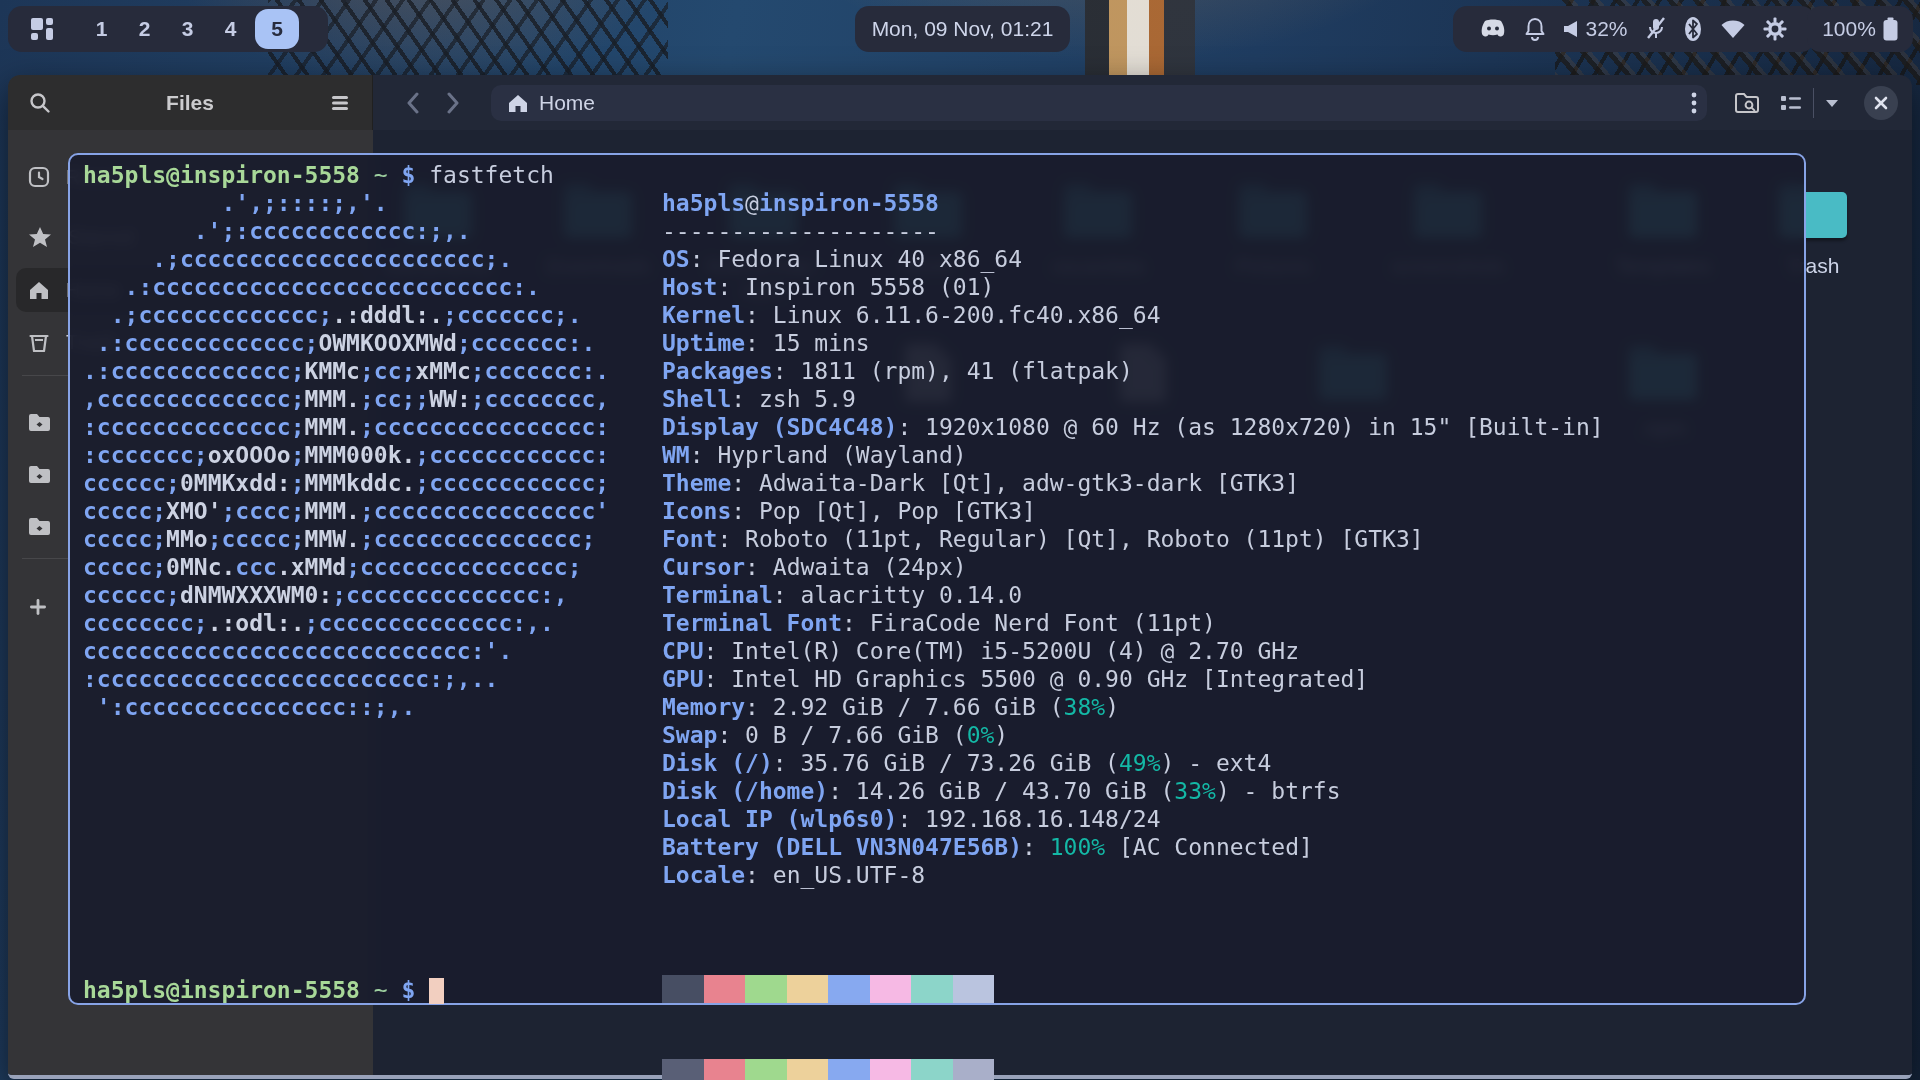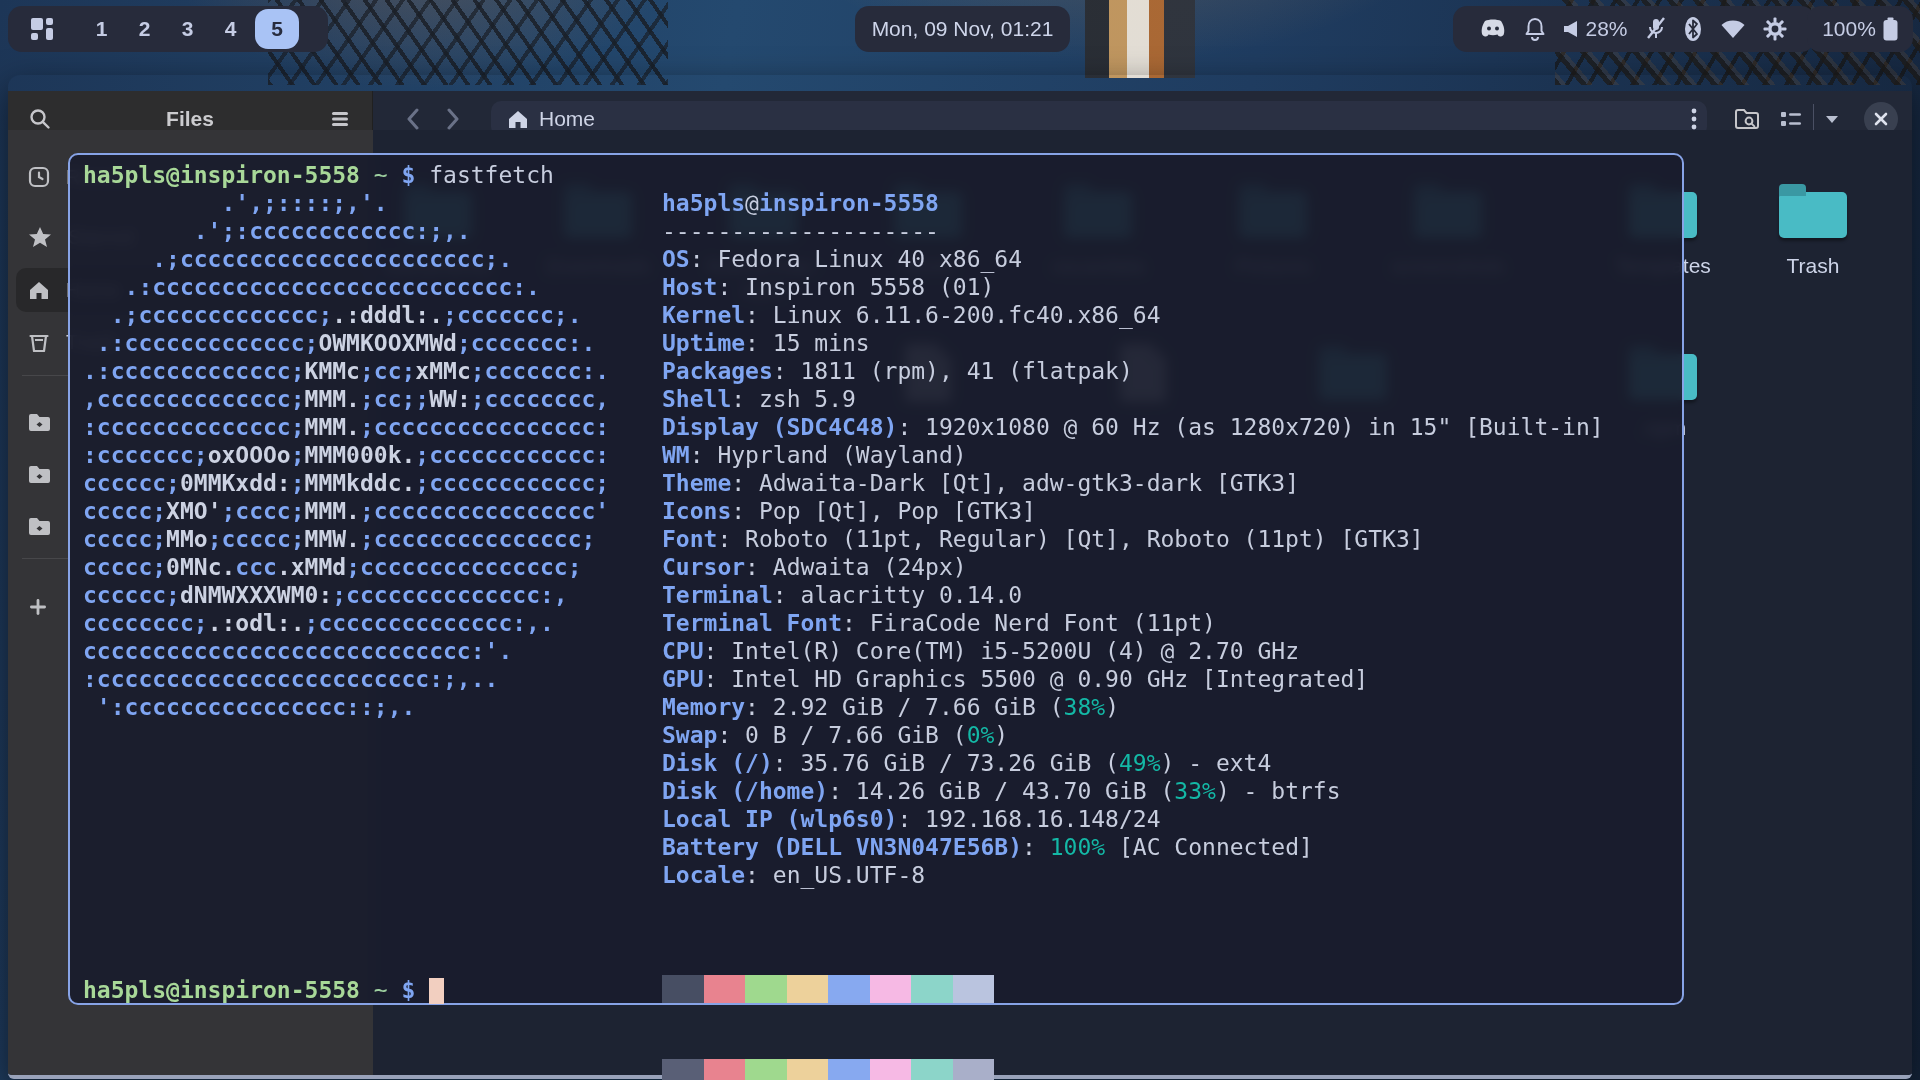--- a/index.html
+++ b/index.html
@@ -26,21 +26,21 @@
   #ws-pill .apps-icon{width:24px;height:24px;margin-right:26px;}
   .ws-num{width:43px;text-align:center;font-size:21px;font-weight:600;color:#c5cce4;}
   .ws-active{width:44px;height:40px;border-radius:13px;background:#a9c3f5;color:#272c3e;display:flex;align-items:center;justify-content:center;font-size:21px;font-weight:700;margin-left:3px;}
   #clock-pill{left:855px;width:215px;justify-content:center;font-size:21px;color:#ced5ea;}
   #tray-pill{left:1453px;width:342px;justify-content:space-evenly;padding:0 10px;}
   #tray-pill svg{display:block}
   .tray-label{font-size:21px;color:#c5cce4;}
   #battery-pill{left:1807px;width:106px;justify-content:center;gap:7px;font-size:21px;color:#c5cce4;}
   
   .files-window{position:absolute;left:8px;top:75px;width:1904px;height:1000px;border-radius:12px 12px 6px 6px;overflow:hidden;z-index:10;box-shadow:0 12px 34px rgba(0,0,0,.55);border-bottom:4px solid #99a2ba;}
-  .headerbar{position:absolute;left:0;top:16px;width:100%;height:55px;display:flex;}
+  .headerbar{position:absolute;left:0;top:0;width:100%;height:55px;display:flex;}
   .hb-left{width:365px;height:100%;background:#2d2d2e;display:flex;align-items:center;padding:0 14px;box-sizing:border-box;border-right:1px solid #202020;}
   .hb-left .title{flex:1;text-align:center;font-size:21px;font-weight:700;color:#cbcbce;}
   .iconbtn{width:36px;height:36px;border-radius:8px;display:flex;align-items:center;justify-content:center;color:#c6c6ca;}
   .hb-right{flex:1;height:100%;background:#222837;display:flex;align-items:center;padding:0 14px 0 20px;box-sizing:border-box;color:#c3c9da;}
   .nav-chev{width:40px;height:36px;display:flex;align-items:center;justify-content:center;color:#6a7288;}
   .pathbar{height:36px;flex:1;margin:0 22px 0 18px;background:#2a3043;border-radius:10px;display:flex;align-items:center;padding:0 10px 0 16px;color:#ced4e6;}
   .pathbar .path-label{font-size:21px;margin-left:10px;flex:1;color:#ced4e6;}
   .viewbtn{display:flex;align-items:center;height:36px;margin:0 14px;color:#b9bfd0;}
   .viewbtn .sep{width:1px;height:30px;background:#4a5064;margin:0 10px;}
   .closebtn{width:34px;height:34px;border-radius:50%;background:#394050;display:flex;align-items:center;justify-content:center;color:#dfe3ee;margin-left:10px;}
@@ -54,21 +54,21 @@
   .grid-item{position:absolute;width:150px;display:flex;flex-direction:column;align-items:center;}
   .grid-item.row1{top:52px;} .grid-item.row2{top:214px;}
   .grid-item.covered{filter:blur(2px);opacity:.92;}
   .ficon{position:relative;}
   .ficon.folder{width:68px;height:46px;margin-top:10px;background:#49bbc5;border-radius:5px;box-shadow:0 3px 3px rgba(0,0,0,.35);}
   .ficon.folder .tab{position:absolute;left:0;top:-8px;width:27px;height:12px;background:#3a98a3;border-radius:4px 4px 0 0;}
   .ficon.file{width:46px;height:58px;background:#b9bcc4;border-radius:4px;position:relative;}
   .ficon.file::after{content:"";position:absolute;right:0;top:0;border-style:solid;border-width:0 14px 14px 0;border-color:#1d2332 #1d2332 #8e929c #8e929c;}
   .flabel{margin-top:16px;font-size:21px;color:#cdd4e8;text-align:center;max-width:150px;line-height:24px;word-break:break-word;}
   
-  .terminal{position:absolute;left:68px;top:153px;width:1616px;height:852px;box-sizing:border-box;background:rgba(25,28,44,.92);border:2px solid #87a3e6;border-radius:10px;z-index:20;backdrop-filter:blur(6px);font-family:"DejaVu Sans Mono",monospace;font-size:23px;line-height:28px;}
+  .terminal{position:absolute;left:68px;top:153px;width:1738px;height:852px;box-sizing:border-box;background:rgba(25,28,44,.92);border:2px solid #87a3e6;border-radius:10px;z-index:20;backdrop-filter:blur(6px);font-family:"DejaVu Sans Mono",monospace;font-size:23px;line-height:28px;}
   .tl{height:28px;white-space:pre;}
   .tblock{position:absolute;white-space:pre;}
   #t-prompt{left:13px;top:6px;}
   #t-art{left:13px;top:34px;}
   #t-info{left:592px;top:34px;}
   #t-palette{left:592px;top:764px;}
   #t-prompt2{left:13px;top:821px;}
   .swrow{display:flex;}
   .swatch{width:41.5px;height:28px;}
   .cursor-block{position:absolute;left:359px;top:823px;width:15px;height:26px;background:#f2cfc0;}
@@ -114,21 +114,21 @@
       <circle cx="17" cy="9.5" r="2" fill="#272b3b"></circle>
   </svg>
   <svg width="22" height="24" viewBox="0 0 22 24">
     <path d="M11 2 C6.5 2 4.5 5.5 4.5 9.5 L4.5 14 L2.5 17 L19.5 17 L17.5 14 L17.5 9.5 C17.5 5.5 15.5 2 11 2 Z" fill="none" stroke="#c5cce4" stroke-width="2" stroke-linejoin="round"></path>
     <path d="M8 20 A3 3 0 0 0 14 20" fill="none" stroke="#c5cce4" stroke-width="2"></path>
   </svg>
   <span style="display:flex;align-items:center;gap:6px">
     <svg width="16" height="18" viewBox="0 0 16 18">
       <polygon points="14,1 5,6 1,6 1,12 5,12 14,17" fill="#c5cce4"></polygon>
     </svg>
-    <span class="tray-label">28%</span>
+    <span class="tray-label">32%</span>
   </span>
   <svg width="22" height="24" viewBox="0 0 22 24">
     <rect x="8" y="2" width="6" height="11" rx="3" fill="#c5cce4"></rect>
     <path d="M5 10 A6 6 0 0 0 17 10" fill="none" stroke="#c5cce4" stroke-width="2"></path>
     <line x1="11" y1="16" x2="11" y2="21" stroke="#c5cce4" stroke-width="2"></line>
     <line x1="3" y1="21" x2="19" y2="1" stroke="#c5cce4" stroke-width="2.4"></line>
   </svg>
   <svg width="18" height="26" viewBox="0 0 18 26">
     <ellipse cx="9" cy="13" rx="8" ry="12" fill="#c5cce4"></ellipse>
     <path d="M5 8 L13 18 L9 21.5 L9 4.5 L13 8 L5 18" fill="none" stroke="#272b3b" stroke-width="1.8" stroke-linejoin="round"></path>

